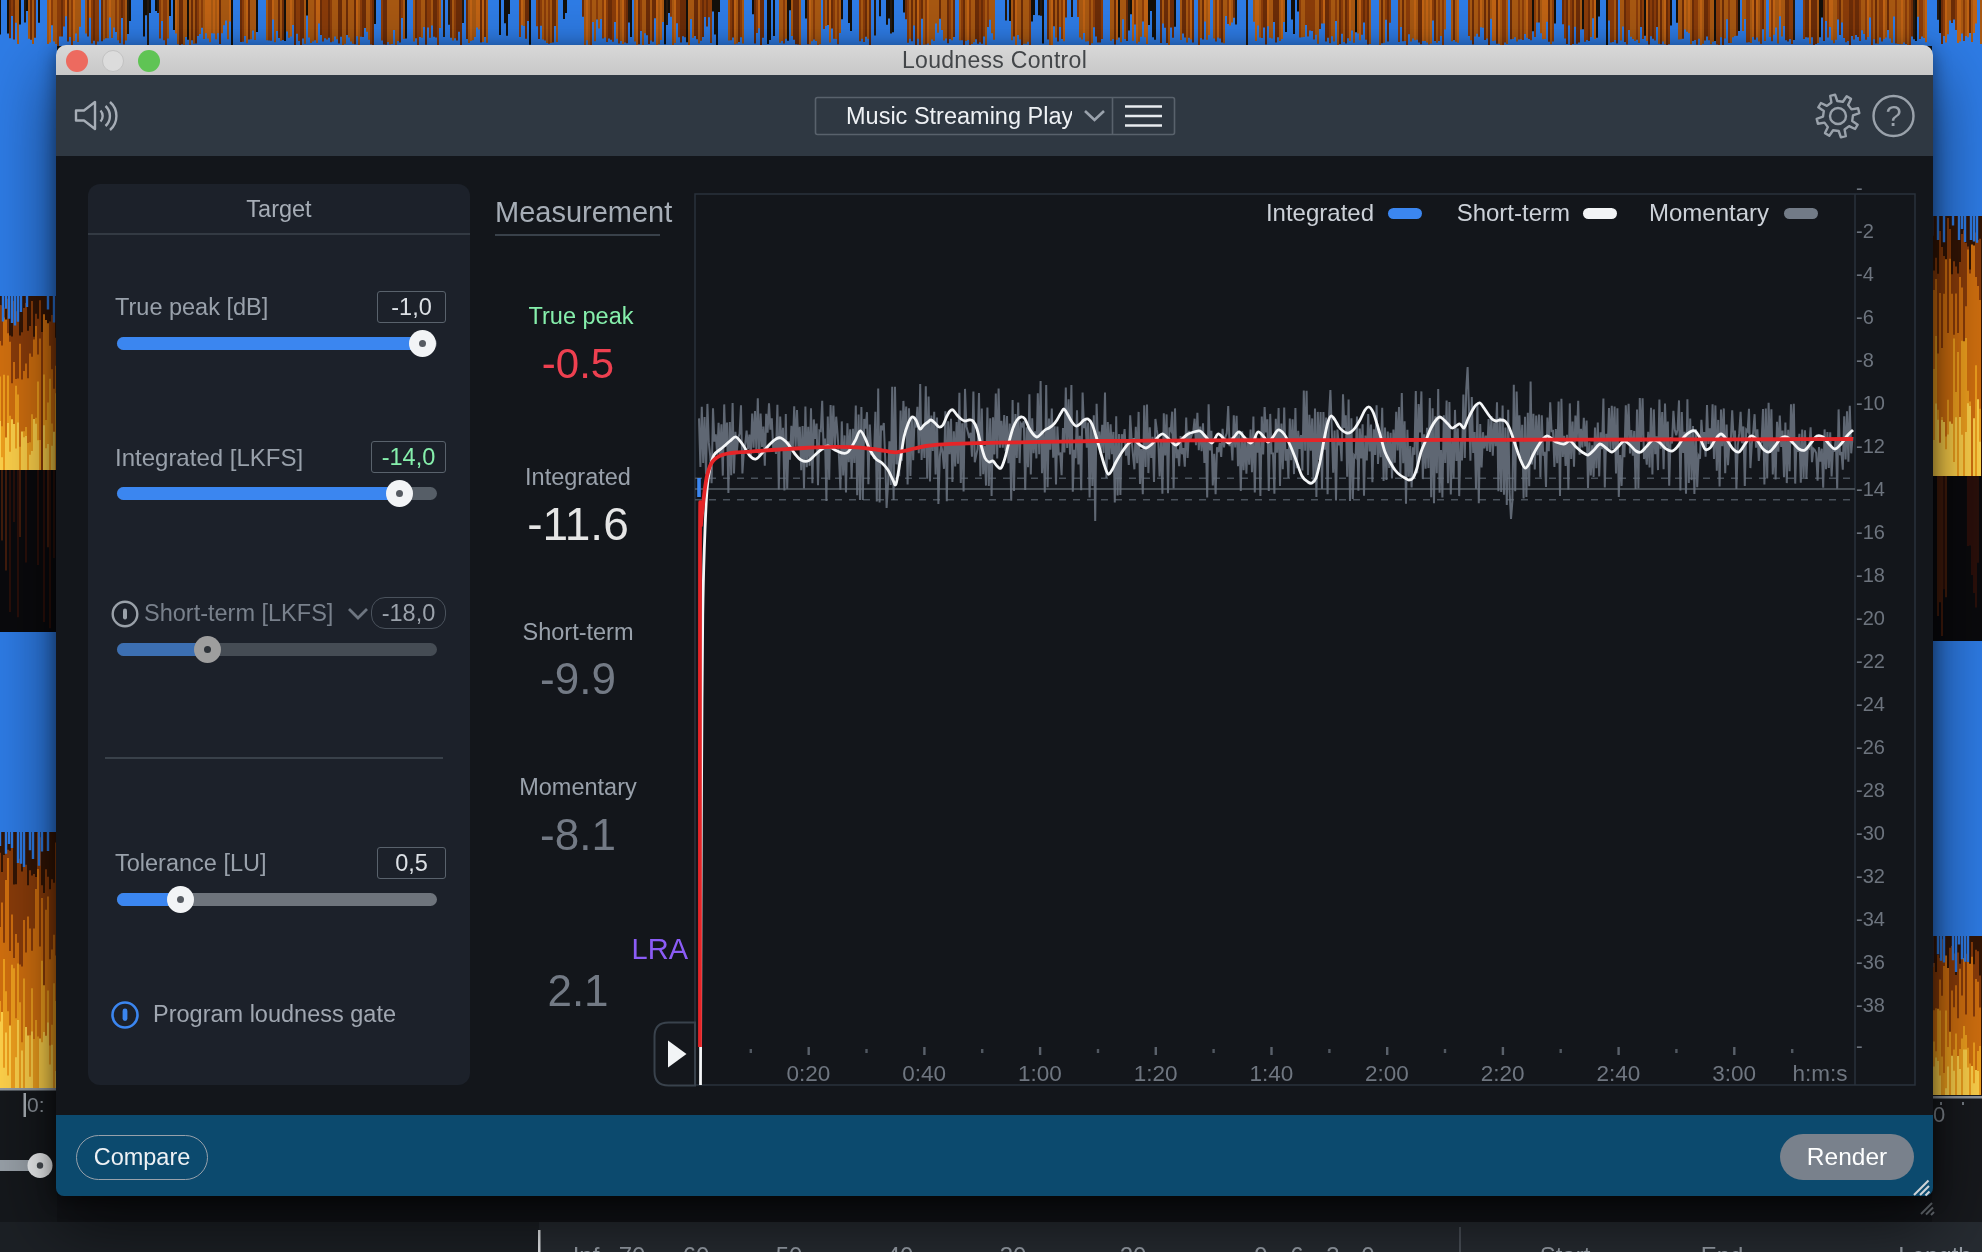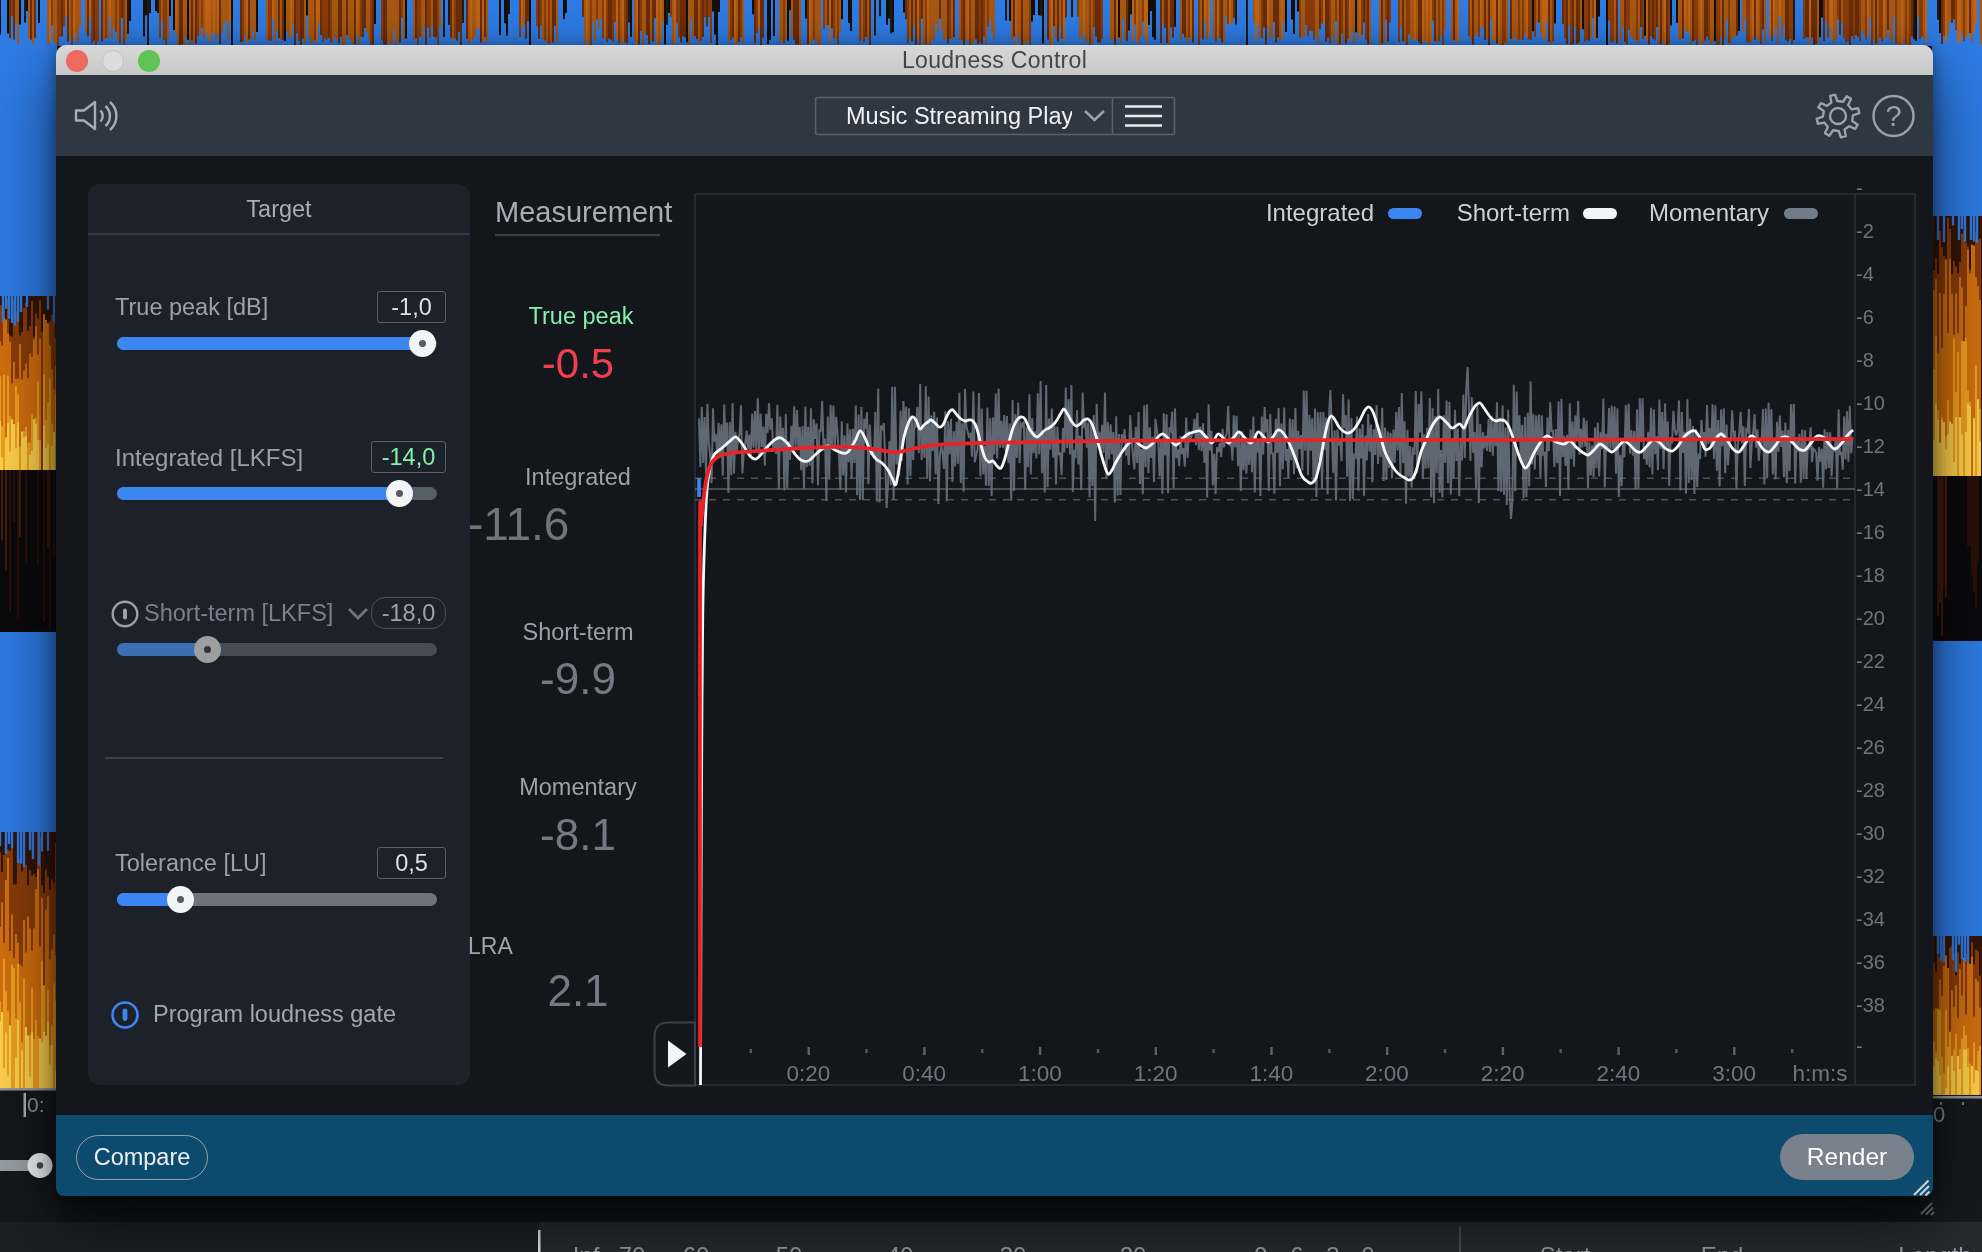--- a/index.html
+++ b/index.html
@@ -177,26 +177,26 @@
 <svg width="30" height="30" viewBox="0 0 30 30" style="position:absolute;left:110px;top:1000px">
 <circle cx="15" cy="15" r="12.5" fill="none" stroke="#3b86f0" stroke-width="2.6"></circle>
 <rect x="12.6" y="8.6" width="4.8" height="12.4" rx="2.4" fill="#3b86f0"></rect>
         </svg>
 <div style="position:absolute;left:153px;top:1001px;font-size:23.5px;color:#a0a7b1">Program loudness gate</div>
   <div style="position:absolute;left:495px;top:196px;width:165px;font-size:29px;color:#a6adb6">Measurement</div>
 <div style="position:absolute;left:495px;top:234px;width:165px;height:1.5px;background:#39414a"></div>
 <div style="position:absolute;left:471px;top:303px;width:220px;text-align:center;font-size:23.5px;color:#86efac">True peak</div>
 <div style="position:absolute;left:468px;top:339.7px;width:220px;text-align:center;font-size:42px;color:#ee4050">-0.5</div>
 <div style="position:absolute;left:468px;top:464px;width:220px;text-align:center;font-size:23.5px;color:#99a1ab">Integrated</div>
-<div style="position:absolute;left:468px;top:497.1px;width:220px;font-size:46px;color:#737373">-11.6</div>
+<div style="position:absolute;left:468px;top:497.1px;width:220px;text-align:center;font-size:46px;color:#e5e5e5">-11.6</div>
 <div style="position:absolute;left:468px;top:619px;width:220px;text-align:center;font-size:23.5px;color:#99a1ab">Short-term</div>
 <div style="position:absolute;left:468px;top:653.7px;width:220px;text-align:center;font-size:44px;color:#737a85">-9.9</div>
 <div style="position:absolute;left:468px;top:774px;width:220px;text-align:center;font-size:23.5px;color:#99a1ab">Momentary</div>
 <div style="position:absolute;left:468px;top:809.7px;width:220px;text-align:center;font-size:44px;color:#737a85">-8.1</div>
-<div style="position:absolute;left:468px;top:933px;width:220px;text-align:left;font-size:23px;color:#a3a3a3">LRA</div>
+<div style="position:absolute;left:468px;top:933px;width:220px;text-align:right;font-size:29px;color:#8b5cf6">LRA</div>
 <div style="position:absolute;left:468px;top:965.7px;width:220px;text-align:center;font-size:44px;color:#737a85">2.1</div>
   <svg width="1340" height="920" viewBox="600 180 1340 920" style="position:absolute;left:600px;top:180px">
 <rect x="695" y="194" width="1220" height="891" fill="#13161b" stroke="#2a323c" stroke-width="1.5"></rect>
 <line x1="1855" y1="194" x2="1855" y2="1085" stroke="#2a323c" stroke-width="1.5"></line>
 <line x1="695" y1="489.0" x2="1855" y2="489.0" stroke="#596069" stroke-width="1.6"></line>
 <line x1="695" y1="478.25" x2="1855" y2="478.25" stroke="#49515b" stroke-width="1.6" stroke-dasharray="7 7"></line>
 <line x1="695" y1="499.75" x2="1855" y2="499.75" stroke="#49515b" stroke-width="1.6" stroke-dasharray="7 7"></line>
 <path d="M699.0,418.4 700.4,467.0 701.8,406.8 703.2,462.9 704.6,417.0 706.0,474.5 707.4,403.9 708.8,442.4 710.2,455.8 711.6,483.2 713.0,408.2 714.4,441.6 715.8,434.3 717.2,454.6 718.6,422.7 720.0,456.8 721.4,424.2 722.8,475.6 724.2,404.4 725.6,446.7 727.0,422.6 728.4,492.9 729.8,422.1 731.2,475.3 732.6,403.1 734.0,473.4 735.4,431.7 736.8,451.1 738.2,437.8 739.6,433.7 741.0,405.3 742.4,473.4 743.8,452.3 745.2,444.3 746.6,430.5 748.0,449.0 749.4,434.6 750.8,456.7 752.2,413.5 753.6,447.8 755.0,411.1 756.4,451.5 757.8,398.3 759.2,456.2 760.6,413.5 762.0,446.9 763.4,426.5 764.8,465.7 766.2,413.9 767.6,432.8 769.0,403.4 770.4,429.6 771.8,418.3 773.2,449.0 774.6,441.5 776.0,454.0 777.4,404.7 778.8,489.6 780.2,416.5 781.6,449.2 783.0,427.8 784.4,490.4 785.8,413.9 787.2,488.8 788.6,441.3 790.0,459.6 791.4,425.8 792.8,448.4 794.2,406.2 795.6,446.8 797.0,410.1 798.4,446.7 799.8,426.9 801.2,470.2 802.6,426.1 804.0,488.5 805.4,406.4 806.8,467.2 808.2,426.9 809.6,465.8 811.0,408.2 812.4,483.2 813.8,419.4 815.2,438.9 816.6,423.6 818.0,485.3 819.4,430.5 820.8,431.1 822.2,400.9 823.6,450.3 825.0,438.4 826.4,501.1 827.8,416.5 829.2,479.8 830.6,405.0 832.0,446.8 833.4,405.6 834.8,448.7 836.2,416.7 837.6,434.0 839.0,457.3 840.4,489.8 841.8,421.4 843.2,475.4 844.6,435.4 846.0,492.6 847.4,423.2 848.8,462.1 850.2,429.2 851.6,478.5 853.0,428.8 854.4,463.0 855.8,405.6 857.2,495.2 858.6,414.5 860.0,500.1 861.4,406.9 862.8,499.9 864.2,418.9 865.6,428.7 867.0,412.2 868.4,484.2 869.8,424.5 871.2,455.0 872.6,448.8 874.0,458.9 875.4,411.8 876.8,501.6 878.2,388.6 879.6,502.5 881.0,425.4 882.4,430.3 883.8,423.0 885.2,458.5 886.6,508 888.0,484.6 889.4,441.3 890.8,485.0 892.2,386.7 893.6,500.0 895.0,386.8 896.4,464.3 897.8,453.7 899.2,476.3 900.6,410.5 902.0,460.7 903.4,400.9 904.8,430.7 906.2,406.6 907.6,484.5 909.0,408.2 910.4,475.9 911.8,417.2 913.2,460.1 914.6,416.9 916.0,427.5 917.4,406.9 918.8,453.3 920.2,384 921.6,460.0 923.0,427.9 924.4,458.0 925.8,386.2 927.2,478.7 928.6,396.6 930.0,481.4 931.4,415.6 932.8,450.9 934.2,411.8 935.6,474.6 937.0,417.5 938.4,503.9 939.8,456.4 941.2,445.0 942.6,453.0 944.0,468.8 945.4,411.3 946.8,501.3 948.2,421.2 949.6,454.1 951.0,418.7 952.4,482.0 953.8,431.3 955.2,466.5 956.6,422.1 958.0,463.8 959.4,392.8 960.8,482.9 962.2,423.3 963.6,491.5 965.0,388.9 966.4,426.4 967.8,432.1 969.2,438.0 970.6,432.7 972.0,456.7 973.4,391.6 974.8,462.3 976.2,455.3 977.6,449.0 979.0,392.9 980.4,476.2 981.8,408.6 983.2,474.3 984.6,445.8 986.0,485.6 987.4,407.5 988.8,486.1 990.2,418.2 991.6,496.1 993.0,417.3 994.4,454.4 995.8,393.5 997.2,458.5 998.6,388.6 1000.0,447.8 1001.4,420.8 1002.8,447.7 1004.2,415.0 1005.6,451.3 1007.0,416.1 1008.4,463.2 1009.8,423.5 1011.2,500.7 1012.6,400.1 1014.0,490.9 1015.4,414.0 1016.8,457.9 1018.2,402.5 1019.6,463.1 1021.0,423.7 1022.4,425.9 1023.8,421.3 1025.2,489.9 1026.6,427.3 1028.0,467.3 1029.4,394.2 1030.8,474.4 1032.2,418.2 1033.6,453.2 1035.0,431.4 1036.4,458.4 1037.8,393.3 1039.2,454.3 1040.6,381 1042.0,473.2 1043.4,433.3 1044.8,492.5 1046.2,384.9 1047.6,487.2 1049.0,418.6 1050.4,449.6 1051.8,408.5 1053.2,457.7 1054.6,426.3 1056.0,484.4 1057.4,426.5 1058.8,454.2 1060.2,453.5 1061.6,475.1 1063.0,428.1 1064.4,452.5 1065.8,387.5 1067.2,447.9 1068.6,399.2 1070.0,454.5 1071.4,384.9 1072.8,491.7 1074.2,449.7 1075.6,458.2 1077.0,410.3 1078.4,464.5 1079.8,435.8 1081.2,490.2 1082.6,392.6 1084.0,428.0 1085.4,419.9 1086.8,447.6 1088.2,422.5 1089.6,497.6 1091.0,422.9 1092.4,485.9 1093.8,415.3 1095.2,521 1096.6,403.8 1098.0,442.9 1099.4,431.6 1100.8,454.8 1102.2,424.7 1103.6,452.9 1105.0,392.4 1106.4,478.1 1107.8,422.0 1109.2,459.5 1110.6,424.4 1112.0,454.2 1113.4,431.9 1114.8,502.4 1116.2,416.2 1117.6,495.6 1119.0,434.0 1120.4,495.1 1121.8,434.2 1123.2,442.7 1124.6,429.1 1126.0,455.7 1127.4,445.7 1128.8,464.9 1130.2,415.2 1131.6,439.4 1133.0,455.3 1134.4,469.3 1135.8,426.9 1137.2,463.2 1138.6,411.9 1140.0,483.9 1141.4,449.1 1142.8,494.2 1144.2,405.3 1145.6,466.9 1147.0,404.6 1148.4,473.1 1149.8,427.3 1151.2,457.9 1152.6,436.7 1154.0,482.0 1155.4,418.9 1156.8,429.7 1158.2,438.5 1159.6,476.5 1161.0,439.3 1162.4,493.8 1163.8,413.2 1165.2,455.4 1166.6,414.4 1168.0,493.2 1169.4,427.4 1170.8,430.2 1172.2,411.7 1173.6,488.6 1175.0,408.4 1176.4,458.2 1177.8,449.4 1179.2,466.2 1180.6,436.1 1182.0,454.2 1183.4,448.2 1184.8,466.7 1186.2,417.5 1187.6,457.9 1189.0,430.9 1190.4,439.3 1191.8,434.6 1193.2,432.3 1194.6,418.7 1196.0,445.1 1197.4,412.8 1198.8,450.2 1200.2,426.6 1201.6,451.1 1203.0,423.3 1204.4,463.0 1205.8,436.6 1207.2,497.4 1208.6,404.3 1210.0,450.5 1211.4,430.8 1212.8,485.5 1214.2,453.9 1215.6,494.2 1217.0,447.2 1218.4,452.2 1219.8,443.0 1221.2,457.0 1222.6,428.8 1224.0,447.3 1225.4,436.8 1226.8,433.2 1228.2,406 1229.6,446.1 1231.0,437.2 1232.4,460.5 1233.8,415.4 1235.2,447.5 1236.6,415.7 1238.0,466.1 1239.4,434.1 1240.8,491.1 1242.2,431.2 1243.6,470.1 1245.0,436.7 1246.4,473.8 1247.8,437.9 1249.2,464.6 1250.6,429.5 1252.0,472.3 1253.4,416.5 1254.8,492.4 1256.2,436.5 1257.6,452.6 1259.0,438.9 1260.4,496.0 1261.8,416.5 1263.2,454.5 1264.6,407.0 1266.0,432.4 1267.4,419.3 1268.8,490.9 1270.2,413.9 1271.6,453.4 1273.0,453.5 1274.4,493.7 1275.8,418.8 1277.2,452.6 1278.6,408.0 1280.0,485.9 1281.4,423.6 1282.8,469.3 1284.2,407.5 1285.6,460.6 1287.0,449.0 1288.4,478.0 1289.8,418.5 1291.2,460.2 1292.6,419.3 1294.0,474.1 1295.4,408.1 1296.8,468.3 1298.2,430.8 1299.6,448.8 1301.0,435.1 1302.4,470.5 1303.8,390.5 1305.2,450.7 1306.6,390.7 1308.0,474.9 1309.4,414.8 1310.8,450.6 1312.2,418.4 1313.6,481.8 1315.0,408.6 1316.4,496.9 1317.8,411.9 1319.2,460.0 1320.6,412.0 1322.0,488.9 1323.4,412.1 1324.8,449.8 1326.2,417.5 1327.6,494.2 1329.0,416.4 1330.4,390 1331.8,429.3 1333.2,472.7 1334.6,430.6 1336.0,500.5 1337.4,429.6 1338.8,445.3 1340.2,440.4 1341.6,461.2 1343.0,394.2 1344.4,428.0 1345.8,415.2 1347.2,476.8 1348.6,399.6 1350.0,501.1 1351.4,418.3 1352.8,499.0 1354.2,455.4 1355.6,457.2 1357.0,416.6 1358.4,490.8 1359.8,428.6 1361.2,458.5 1362.6,424.2 1364.0,495.8 1365.4,435.5 1366.8,460.5 1368.2,414.0 1369.6,451.5 1371.0,424.6 1372.4,482.3 1373.8,429.2 1375.2,454.9 1376.6,405.2 1378.0,464.0 1379.4,433.5 1380.8,457.1 1382.2,407.8 1383.6,480.9 1385.0,427.6 1386.4,480.0 1387.8,431.5 1389.2,468.0 1390.6,432.7 1392.0,478.4 1393.4,429.6 1394.8,462.6 1396.2,411.8 1397.6,450.4 1399.0,407.0 1400.4,474.5 1401.8,393.0 1403.2,463.3 1404.6,421.3 1406.0,503.7 1407.4,429.8 1408.8,476.6 1410.2,446.0 1411.6,487.4 1413.0,447.4 1414.4,454.8 1415.8,390.9 1417.2,473.3 1418.6,404.0 1420.0,432.5 1421.4,391.4 1422.8,479.1 1424.2,434.2 1425.6,468.8 1427.0,427.9 1428.4,468.1 1429.8,397.9 1431.2,497.3 1432.6,408.3 1434.0,503.2 1435.4,416.3 1436.8,473.3 1438.2,389.0 1439.6,492.8 1441.0,450.1 1442.4,497.5 1443.8,415.3 1445.2,463.0 1446.6,400.4 1448.0,483.2 1449.4,402.1 1450.8,494.5 1452.2,438.3 1453.6,478.5 1455.0,409.9 1456.4,461.0 1457.8,428.4 1459.2,496.1 1460.6,441.2 1462.0,460.4 1463.4,394.6 1464.8,458.1 1466.2,389.7 1467.6,367 1469.0,409.5 1470.4,460.8 1471.8,397.1 1473.2,452.9 1474.6,432.0 1476.0,488.7 1477.4,403.0 1478.8,503.3 1480.2,424.1 1481.6,467.4 1483.0,432.2 1484.4,448.4 1485.8,435.5 1487.2,450.9 1488.6,419.1 1490.0,451.9 1491.4,416.1 1492.8,455.6 1494.2,422.6 1495.6,446.2 1497.0,402.2 1498.4,491.2 1499.8,417.5 1501.2,492.0 1502.6,405.5 1504.0,494.7 1505.4,427.4 1506.8,505.0 1508.2,409.7 1509.6,491.9 1511.0,519 1512.4,501.3 1513.8,384.8 1515.2,491.2 1516.6,391.5 1518.0,440.9 1519.4,415.4 1520.8,458.1 1522.2,424.8 1523.6,498.6 1525.0,416.8 1526.4,497.0 1527.8,412.7 1529.2,486.3 1530.6,381.4 1532.0,464.4 1533.4,413.8 1534.8,469.4 1536.2,415.6 1537.6,455.3 1539.0,414.5 1540.4,477.6 1541.8,415.2 1543.2,455.8 1544.6,451.7 1546.0,487.0 1547.4,417.6 1548.8,451.3 1550.2,402.4 1551.6,431.1 1553.0,430.9 1554.4,467.0 1555.8,429.1 1557.2,463.2 1558.6,401.4 1560.0,496.0 1561.4,398.7 1562.8,457.0 1564.2,435.7 1565.6,465.9 1567.0,434.7 1568.4,489.6 1569.8,403.4 1571.2,458.9 1572.6,421.5 1574.0,466.6 1575.4,415.6 1576.8,438.4 1578.2,400.9 1579.6,454.6 1581.0,428.8 1582.4,447.4 1583.8,417.9 1585.2,446.4 1586.6,420.6 1588.0,487.9 1589.4,442.3 1590.8,475.5 1592.2,445.2 1593.6,476.9 1595.0,427.6 1596.4,468.1 1597.8,422.5 1599.2,476.4 1600.6,432.3 1602.0,449.1 1603.4,398.6 1604.8,487.4 1606.2,433.7 1607.6,451.2 1609.0,408.0 1610.4,450.7 1611.8,405.8 1613.2,449.3 1614.6,406.6 1616.0,473.4 1617.4,408.3 1618.8,496.9 1620.2,455.0 1621.6,485.9 1623.0,441.2 1624.4,457.1 1625.8,405.4 1627.2,442.2 1628.6,403.8 1630.0,453.5 1631.4,430.0 1632.8,455.7 1634.2,430.9 1635.6,488.9 1637.0,409.6 1638.4,488.5 1639.8,398 1641.2,441.9 1642.6,398.2 1644.0,459.0 1645.4,449.2 1646.8,464.7 1648.2,431.8 1649.6,467.5 1651.0,407.8 1652.4,474.5 1653.8,409.4 1655.2,454.2 1656.6,436.3 1658.0,470.1 1659.4,399.5 1660.8,448.7 1662.2,412.0 1663.6,469.2 1665.0,403.5 1666.4,446.8 1667.8,421.6 1669.2,485.8 1670.6,437.0 1672.0,443.5 1673.4,410.7 1674.8,429.8 1676.2,435.3 1677.6,429.4 1679.0,400.4 1680.4,490.4 1681.8,412.0 1683.2,452.9 1684.6,431.7 1686.0,493.8 1687.4,399.3 1688.8,483.0 1690.2,418.6 1691.6,480.1 1693.0,426.0 1694.4,493.9 1695.8,428.9 1697.2,487.3 1698.6,456.0 1700.0,458.8 1701.4,419.9 1702.8,441.8 1704.2,432.1 1705.6,456.6 1707.0,405.1 1708.4,444.0 1709.8,428.4 1711.2,445.9 1712.6,404.4 1714.0,458.9 1715.4,405.4 1716.8,470.8 1718.2,419.9 1719.6,486.5 1721.0,409.6 1722.4,446.3 1723.8,408.4 1725.2,473.3 1726.6,424.6 1728.0,465.3 1729.4,443.0 1730.8,440.9 1732.2,410.2 1733.6,438.8 1735.0,430.5 1736.4,489.0 1737.8,445.7 1739.2,433.4 1740.6,411.9 1742.0,443.1 1743.4,426.4 1744.8,486.1 1746.2,429.6 1747.6,431.3 1749.0,408.8 1750.4,468.1 1751.8,444.2 1753.2,432.0 1754.6,414.2 1756.0,447.6 1757.4,429.4 1758.8,460.9 1760.2,444.5 1761.6,441.9 1763.0,409.1 1764.4,484.6 1765.8,408.6 1767.2,478.6 1768.6,402.8 1770.0,452.7 1771.4,409.3 1772.8,474.5 1774.2,439.6 1775.6,479.5 1777.0,421.8 1778.4,451.7 1779.8,415.6 1781.2,446.9 1782.6,430.5 1784.0,477.3 1785.4,422.5 1786.8,483.1 1788.2,429.9 1789.6,471.2 1791.0,404.2 1792.4,442.0 1793.8,403.7 1795.2,483.6 1796.6,437.0 1798.0,451.8 1799.4,433.8 1800.8,482.6 1802.2,429.5 1803.6,477.7 1805.0,430.4 1806.4,478.9 1807.8,446.8 1809.2,448.2 1810.6,427.2 1812.0,462.2 1813.4,448.7 1814.8,450.0 1816.2,453.1 1817.6,480.7 1819.0,447.0 1820.4,461.7 1821.8,448.7 1823.2,487.8 1824.6,429.4 1826.0,469.3 1827.4,432.1 1828.8,467.9 1830.2,432.4 1831.6,476.4 1833.0,447.4 1834.4,451.8 1835.8,437.6 1837.2,488.6 1838.6,409.4 1840.0,455.2 1841.4,452.0 1842.8,469.6 1844.2,416.4 1845.6,459.5 1847.0,411.3 1848.4,461.8 1849.8,405.8 1851.2,453.3 1852.6,437.0" fill="none" stroke="#6a7380" stroke-width="2" stroke-opacity="0.88"></path>
 <path d="M700.5,1085C700.6,1054.2 700.8,964.2 701,900C701.2,835.8 701.7,750.0 702,700C702.3,650.0 702.5,628.3 703,600C703.5,571.7 704.3,548.3 705,530C705.7,511.7 706.2,500.3 707,490C707.8,479.7 708.8,473.8 710,468C711.2,462.2 712.0,458.3 714,455C716.0,451.7 719.3,450.3 722,448C724.7,445.7 727.7,442.8 730,441C732.3,439.2 733.8,436.3 736,437C738.2,437.7 740.7,441.8 743,445C745.3,448.2 747.8,453.7 750,456C752.2,458.3 753.8,459.7 756,459C758.2,458.3 760.7,454.5 763,452C765.3,449.5 767.8,446.2 770,444C772.2,441.8 774.2,440.0 776,439C777.8,438.0 779.0,437.2 781,438C783.0,438.8 785.7,441.3 788,444C790.3,446.7 792.8,451.3 795,454C797.2,456.7 798.8,458.8 801,460C803.2,461.2 805.7,461.8 808,461C810.3,460.2 812.7,457.0 815,455C817.3,453.0 819.8,450.5 822,449C824.2,447.5 825.8,445.8 828,446C830.2,446.2 832.7,448.8 835,450C837.3,451.2 839.8,452.7 842,453C844.2,453.3 845.8,454.0 848,452C850.2,450.0 853.0,444.5 855,441C857.0,437.5 858.3,431.5 860,431C861.7,430.5 863.3,434.8 865,438C866.7,441.2 868.2,446.5 870,450C871.8,453.5 874.0,456.8 876,459C878.0,461.2 880.0,461.2 882,463C884.0,464.8 886.2,467.2 888,470C889.8,472.8 891.7,477.7 893,480C894.3,482.3 894.8,487.0 896,484C897.2,481.0 898.7,469.8 900,462C901.3,454.2 902.7,443.3 904,437C905.3,430.7 906.7,427.3 908,424C909.3,420.7 910.7,417.7 912,417C913.3,416.3 914.7,418.0 916,420C917.3,422.0 918.7,428.2 920,429C921.3,429.8 922.7,426.2 924,425C925.3,423.8 926.8,422.8 928,422C929.2,421.2 929.8,419.8 931,420C932.2,420.2 933.7,421.8 935,423C936.3,424.2 937.7,426.7 939,427C940.3,427.3 941.7,426.8 943,425C944.3,423.2 945.8,418.3 947,416C948.2,413.7 949.0,412.0 950,411C951.0,410.0 951.8,409.3 953,410C954.2,410.7 955.7,413.5 957,415C958.3,416.5 959.7,418.0 961,419C962.3,420.0 963.7,420.8 965,421C966.3,421.2 967.7,420.0 969,420C970.3,420.0 971.7,419.5 973,421C974.3,422.5 975.7,425.0 977,429C978.3,433.0 979.7,440.2 981,445C982.3,449.8 983.7,455.2 985,458C986.3,460.8 987.7,461.5 989,462C990.3,462.5 991.7,460.3 993,461C994.3,461.7 995.7,464.8 997,466C998.3,467.2 999.7,469.3 1001,468C1002.3,466.7 1003.7,462.3 1005,458C1006.3,453.7 1007.7,447.0 1009,442C1010.3,437.0 1011.7,431.7 1013,428C1014.3,424.3 1015.7,421.8 1017,420C1018.3,418.2 1019.7,417.2 1021,417C1022.3,416.8 1023.7,417.2 1025,419C1026.3,420.8 1027.7,425.5 1029,428C1030.3,430.5 1031.7,432.5 1033,434C1034.3,435.5 1035.7,437.0 1037,437C1038.3,437.0 1039.7,435.2 1041,434C1042.3,432.8 1043.7,431.0 1045,430C1046.3,429.0 1047.7,428.8 1049,428C1050.3,427.2 1051.7,426.3 1053,425C1054.3,423.7 1055.7,422.0 1057,420C1058.3,418.0 1059.8,414.8 1061,413C1062.2,411.2 1062.8,408.7 1064,409C1065.2,409.3 1066.7,412.8 1068,415C1069.3,417.2 1070.7,420.2 1072,422C1073.3,423.8 1074.7,425.7 1076,426C1077.3,426.3 1078.7,425.0 1080,424C1081.3,423.0 1082.7,420.8 1084,420C1085.3,419.2 1086.7,418.3 1088,419C1089.3,419.7 1090.7,421.2 1092,424C1093.3,426.8 1094.7,431.7 1096,436C1097.3,440.3 1098.7,445.3 1100,450C1101.3,454.7 1102.7,460.0 1104,464C1105.3,468.0 1106.7,473.0 1108,474C1109.3,475.0 1110.7,472.0 1112,470C1113.3,468.0 1114.3,465.0 1116,462C1117.7,459.0 1120.0,455.0 1122,452C1124.0,449.0 1126.0,446.0 1128,444C1130.0,442.0 1132.0,439.8 1134,440C1136.0,440.2 1138.0,443.7 1140,445C1142.0,446.3 1144.0,448.2 1146,448C1148.0,447.8 1150.0,445.8 1152,444C1154.0,442.2 1156.2,438.7 1158,437C1159.8,435.3 1161.0,433.5 1163,434C1165.0,434.5 1167.8,438.2 1170,440C1172.2,441.8 1174.0,445.2 1176,445C1178.0,444.8 1180.0,440.8 1182,439C1184.0,437.2 1186.0,435.2 1188,434C1190.0,432.8 1192.0,432.5 1194,432C1196.0,431.5 1198.0,430.2 1200,431C1202.0,431.8 1204.0,435.0 1206,437C1208.0,439.0 1210.0,443.5 1212,443C1214.0,442.5 1216.0,434.7 1218,434C1220.0,433.3 1222.2,437.5 1224,439C1225.8,440.5 1227.3,443.3 1229,443C1230.7,442.7 1232.3,438.8 1234,437C1235.7,435.2 1237.2,431.8 1239,432C1240.8,432.2 1243.2,436.2 1245,438C1246.8,439.8 1248.5,442.7 1250,443C1251.5,443.3 1252.7,441.8 1254,440C1255.3,438.2 1256.3,432.5 1258,432C1259.7,431.5 1262.3,435.3 1264,437C1265.7,438.7 1266.5,442.0 1268,442C1269.5,442.0 1271.3,439.0 1273,437C1274.7,435.0 1276.2,430.5 1278,430C1279.8,429.5 1282.0,431.5 1284,434C1286.0,436.5 1288.0,440.7 1290,445C1292.0,449.3 1294.0,454.8 1296,460C1298.0,465.2 1300.0,472.3 1302,476C1304.0,479.7 1306.3,480.8 1308,482C1309.7,483.2 1310.7,483.7 1312,483C1313.3,482.3 1314.7,481.5 1316,478C1317.3,474.5 1318.7,468.3 1320,462C1321.3,455.7 1322.7,446.7 1324,440C1325.3,433.3 1326.8,426.0 1328,422C1329.2,418.0 1329.8,416.3 1331,416C1332.2,415.7 1333.7,418.2 1335,420C1336.3,421.8 1337.7,425.2 1339,427C1340.3,428.8 1341.7,430.0 1343,431C1344.3,432.0 1345.7,432.8 1347,433C1348.3,433.2 1349.7,432.8 1351,432C1352.3,431.2 1353.5,430.0 1355,428C1356.5,426.0 1358.3,423.0 1360,420C1361.7,417.0 1363.5,412.2 1365,410C1366.5,407.8 1367.7,406.7 1369,407C1370.3,407.3 1371.7,409.2 1373,412C1374.3,414.8 1375.7,419.7 1377,424C1378.3,428.3 1379.7,433.3 1381,438C1382.3,442.7 1383.5,448.0 1385,452C1386.5,456.0 1388.3,459.0 1390,462C1391.7,465.0 1393.3,467.8 1395,470C1396.7,472.2 1398.3,473.7 1400,475C1401.7,476.3 1403.5,477.2 1405,478C1406.5,478.8 1407.7,480.0 1409,480C1410.3,480.0 1411.7,480.0 1413,478C1414.3,476.0 1415.7,472.3 1417,468C1418.3,463.7 1419.5,456.7 1421,452C1422.5,447.3 1424.3,444.0 1426,440C1427.7,436.0 1429.3,431.3 1431,428C1432.7,424.7 1434.5,421.8 1436,420C1437.5,418.2 1438.7,417.0 1440,417C1441.3,417.0 1442.7,418.8 1444,420C1445.3,421.2 1446.7,422.7 1448,424C1449.3,425.3 1450.7,427.7 1452,428C1453.3,428.3 1454.7,426.7 1456,426C1457.3,425.3 1458.7,423.7 1460,424C1461.3,424.3 1462.7,428.8 1464,428C1465.3,427.2 1466.7,421.8 1468,419C1469.3,416.2 1470.7,413.3 1472,411C1473.3,408.7 1474.7,406.3 1476,405C1477.3,403.7 1478.7,402.5 1480,403C1481.3,403.5 1482.7,406.2 1484,408C1485.3,409.8 1486.7,412.2 1488,414C1489.3,415.8 1490.7,417.8 1492,419C1493.3,420.2 1494.7,420.8 1496,421C1497.3,421.2 1498.5,420.0 1500,420C1501.5,420.0 1503.5,419.8 1505,421C1506.5,422.2 1507.7,424.2 1509,427C1510.3,429.8 1511.7,434.2 1513,438C1514.3,441.8 1515.7,446.2 1517,450C1518.3,453.8 1519.7,458.0 1521,461C1522.3,464.0 1523.7,467.5 1525,468C1526.3,468.5 1527.7,466.2 1529,464C1530.3,461.8 1531.5,458.0 1533,455C1534.5,452.0 1536.3,448.7 1538,446C1539.7,443.3 1541.5,440.7 1543,439C1544.5,437.3 1545.7,436.2 1547,436C1548.3,435.8 1549.5,437.0 1551,438C1552.5,439.0 1553.8,441.0 1556,442C1558.2,443.0 1561.7,444.2 1564,444C1566.3,443.8 1568.0,440.5 1570,441C1572.0,441.5 1574.0,445.2 1576,447C1578.0,448.8 1580.0,450.7 1582,452C1584.0,453.3 1586.0,455.3 1588,455C1590.0,454.7 1592.0,451.8 1594,450C1596.0,448.2 1598.0,444.3 1600,444C1602.0,443.7 1604.0,446.7 1606,448C1608.0,449.3 1610.0,452.2 1612,452C1614.0,451.8 1616.0,448.8 1618,447C1620.0,445.2 1622.0,441.3 1624,441C1626.0,440.7 1628.0,443.3 1630,445C1632.0,446.7 1634.2,449.8 1636,451C1637.8,452.2 1639.2,452.8 1641,452C1642.8,451.2 1645.0,448.0 1647,446C1649.0,444.0 1651.0,440.7 1653,440C1655.0,439.3 1657.0,440.7 1659,442C1661.0,443.3 1662.8,446.5 1665,448C1667.2,449.5 1669.8,451.3 1672,451C1674.2,450.7 1676.0,448.3 1678,446C1680.0,443.7 1682.0,439.3 1684,437C1686.0,434.7 1688.2,433.0 1690,432C1691.8,431.0 1693.3,430.0 1695,431C1696.7,432.0 1698.3,435.0 1700,438C1701.7,441.0 1703.3,447.3 1705,449C1706.7,450.7 1708.3,449.5 1710,448C1711.7,446.5 1713.2,442.3 1715,440C1716.8,437.7 1719.0,434.0 1721,434C1723.0,434.0 1725.0,437.5 1727,440C1729.0,442.5 1731.0,447.0 1733,449C1735.0,451.0 1737.0,452.8 1739,452C1741.0,451.2 1743.0,446.7 1745,444C1747.0,441.3 1749.0,436.7 1751,436C1753.0,435.3 1755.0,437.8 1757,440C1759.0,442.2 1761.0,447.0 1763,449C1765.0,451.0 1767.0,452.5 1769,452C1771.0,451.5 1773.0,448.3 1775,446C1777.0,443.7 1779.0,439.5 1781,438C1783.0,436.5 1785.0,436.2 1787,437C1789.0,437.8 1791.0,441.0 1793,443C1795.0,445.0 1797.0,447.8 1799,449C1801.0,450.2 1803.0,451.0 1805,450C1807.0,449.0 1809.0,445.3 1811,443C1813.0,440.7 1815.0,437.0 1817,436C1819.0,435.0 1821.0,435.7 1823,437C1825.0,438.3 1827.0,442.0 1829,444C1831.0,446.0 1833.0,449.0 1835,449C1837.0,449.0 1839.0,446.2 1841,444C1843.0,441.8 1845.0,438.3 1847,436C1849.0,433.7 1852.0,431.0 1853,430" fill="none" stroke="#f4f6f8" stroke-width="2.8" stroke-linejoin="round"></path>
 <line x1="699" y1="478" x2="699" y2="497" stroke="#3b86f0" stroke-width="3.6"></line>

